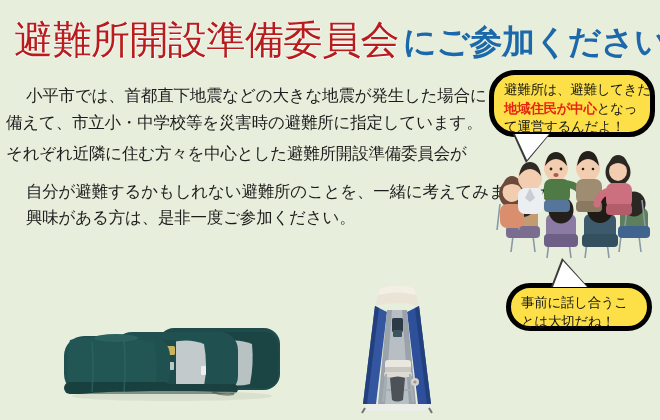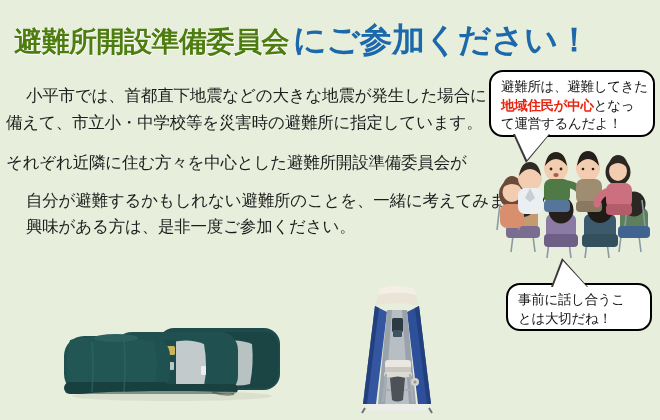--- a/index.html
+++ b/index.html
@@ -25,23 +25,23 @@
   .title-bar {
     position: absolute;
     left: 14px;
     top: 12px;
     width: 640px;
     height: 56px;
     white-space: nowrap;
     line-height: 56px;
   }
   .title-red {
-    font-size: 28px;
-    font-weight: bold;
-    color: #4d7c0f;
+    font-size: 39px;
+    font-weight: normal;
+    color: #b91c1c;
     letter-spacing: -0.5px;
     text-shadow: 0 0 1px #fff, 1px 0 0 #fff, 0 1px 0 #fff;
   }
   .title-blue {
     font-size: 33px;
     font-weight: bold;
     color: #1b68ab;
     letter-spacing: -0.5px;
     margin-left: 4px;
   }
@@ -54,34 +54,34 @@
     width: 486px;
     font-size: 16.5px;
     line-height: 26.5px;
     color: #1c1c1c;
     letter-spacing: -0.2px;
     white-space: nowrap;
   }
   .para {
     margin: 0;
   }
-  .para.p1 { margin-bottom: 14px; }
+  .para.p1 { margin-bottom: 5px; }
   .para.p2 { margin-bottom: 1px; }
   .para.p3 { margin-top: 11px; }
   .ln { display: block; }
   .ind { padding-left: 20px; }
   .r { color: #e8230f; font-weight: bold; font-family: Liberation Serif, serif; }
   .b { color: #2f6fba; font-weight: bold; }
 
   
   .bubble {
     position: absolute;
-    background: #ffffff;
-    border: 2px solid #000000;
-    border-radius: 14px;
+    background: #fde047;
+    border: 5px solid #000000;
+    border-radius: 26px;
     box-sizing: border-box;
     font-size: 13.5px;
     line-height: 18.5px;
     color: #161616;
     letter-spacing: -0.3px;
     white-space: nowrap;
   }
   .bubble .bline { display: block; }
   #bubble-top {
     left: 489px;

